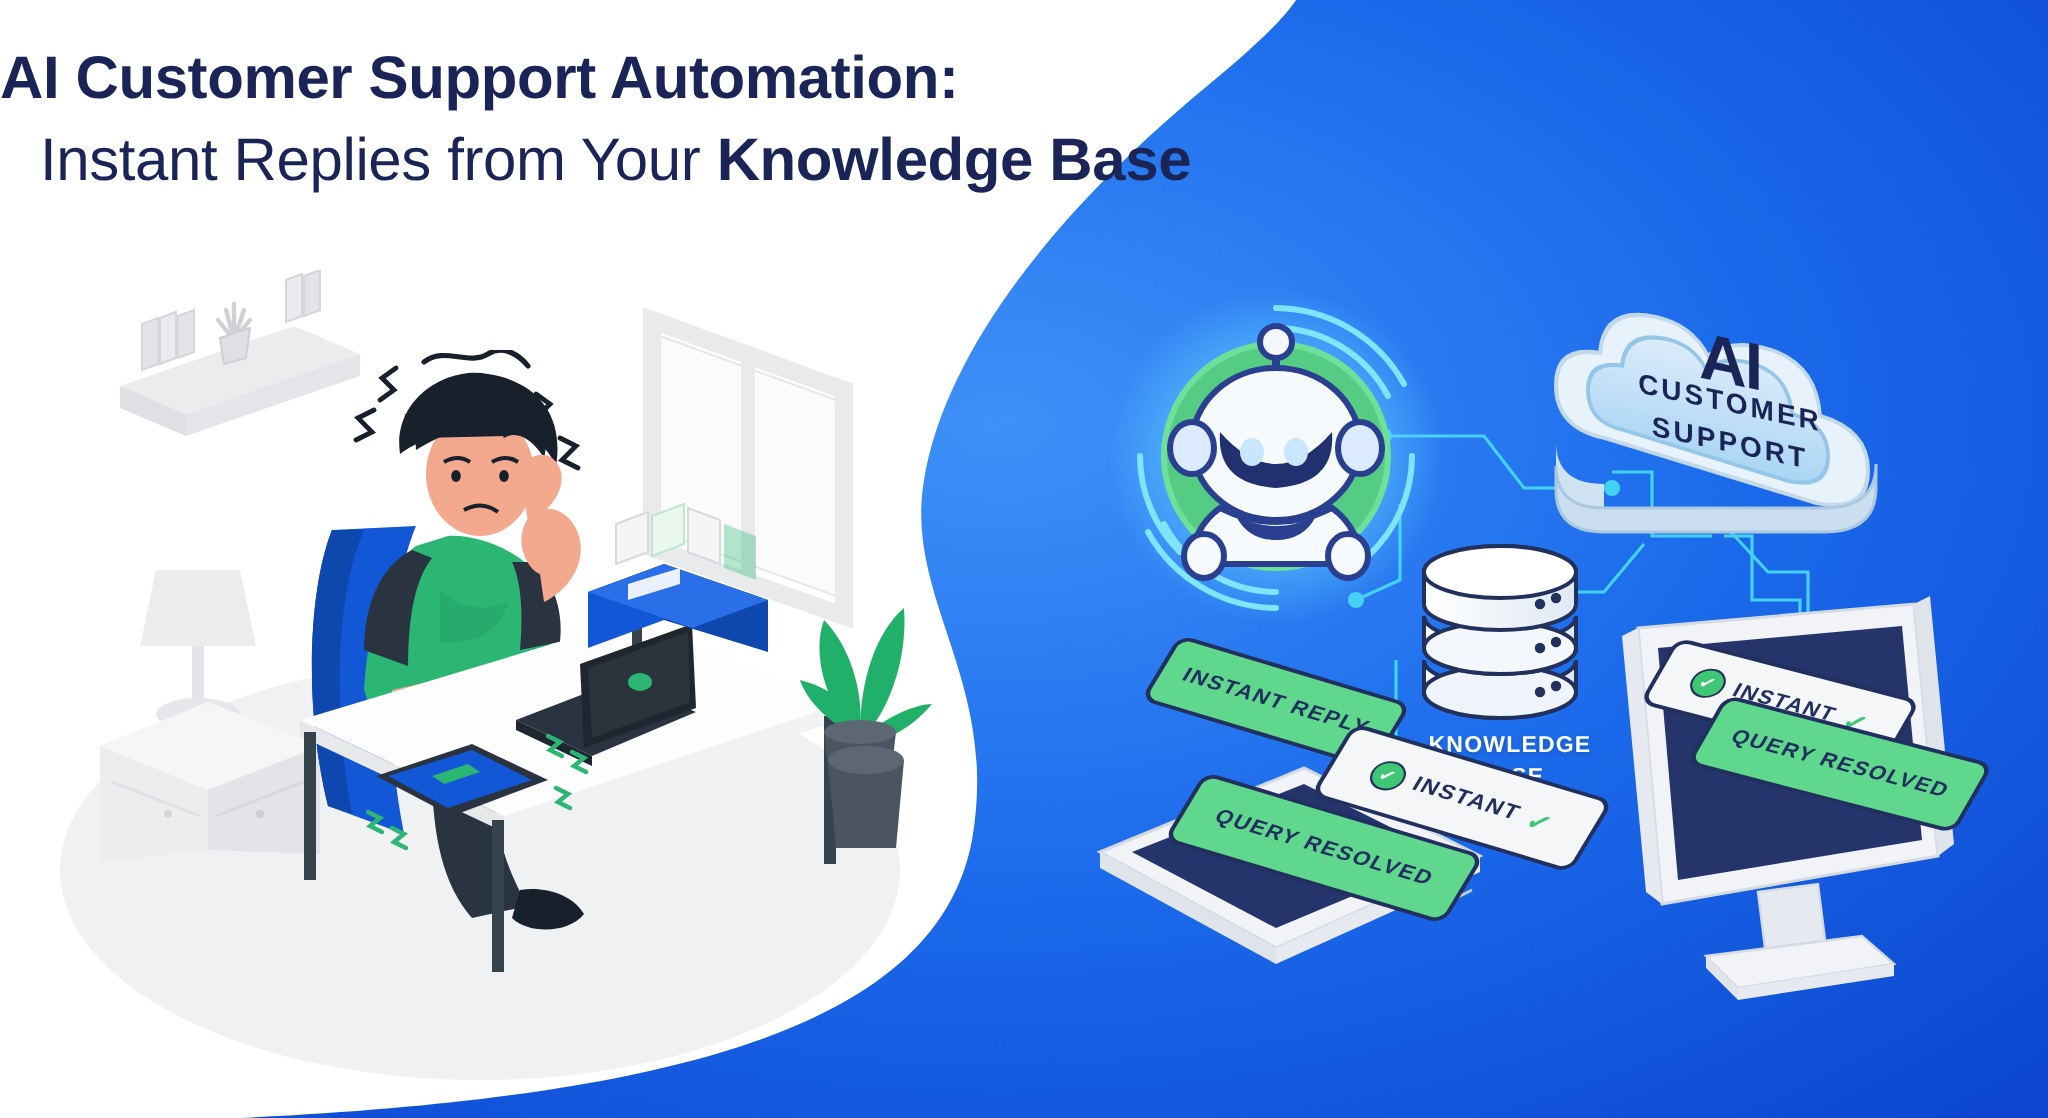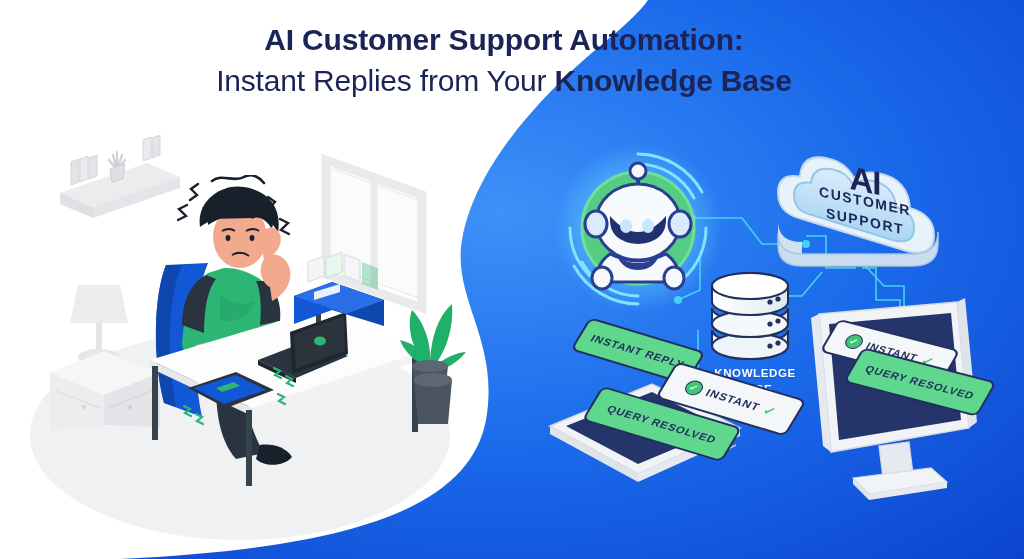--- a/index.html
+++ b/index.html
@@ -4,23 +4,23 @@
 <style>
   html,body{margin:0;padding:0;background:#fff;}
   body{font-family:"Liberation Sans",sans-serif;}
   #stage{position:relative;width:1024px;height:559px;overflow:hidden;background:#ffffff;}
 
   
   .bg-white{position:absolute;inset:0;background:#ffffff;}
   .bg-blue{position:absolute;inset:0;}
 
   
-  .title-wrap{position:absolute;left:0;top:20px;width:1008px;text-align:center;z-index:40;}
+  .title-wrap{position:absolute;left:0;top:20px;width:1008px;text-align:left;z-index:40;}
   .title-l1{font-size:30px;font-weight:700;color:#1b2456;letter-spacing:-.2px;line-height:1.35;}
-  .title-l2{font-size:30px;font-weight:400;color:#1b2456;letter-spacing:-.2px;line-height:1.35;}
+  .title-l2{font-size:30px;font-weight:400;color:#1b2456;letter-spacing:-.2px;line-height:1.35;padding-left:20px;}
   .title-l2 b{font-weight:700;}
 
   
   .abs{position:absolute;}
 
   
   .floor{position:absolute;left:30px;top:330px;width:420px;height:210px;border-radius:50%;
          background:#f0f1f3;}
 
   

